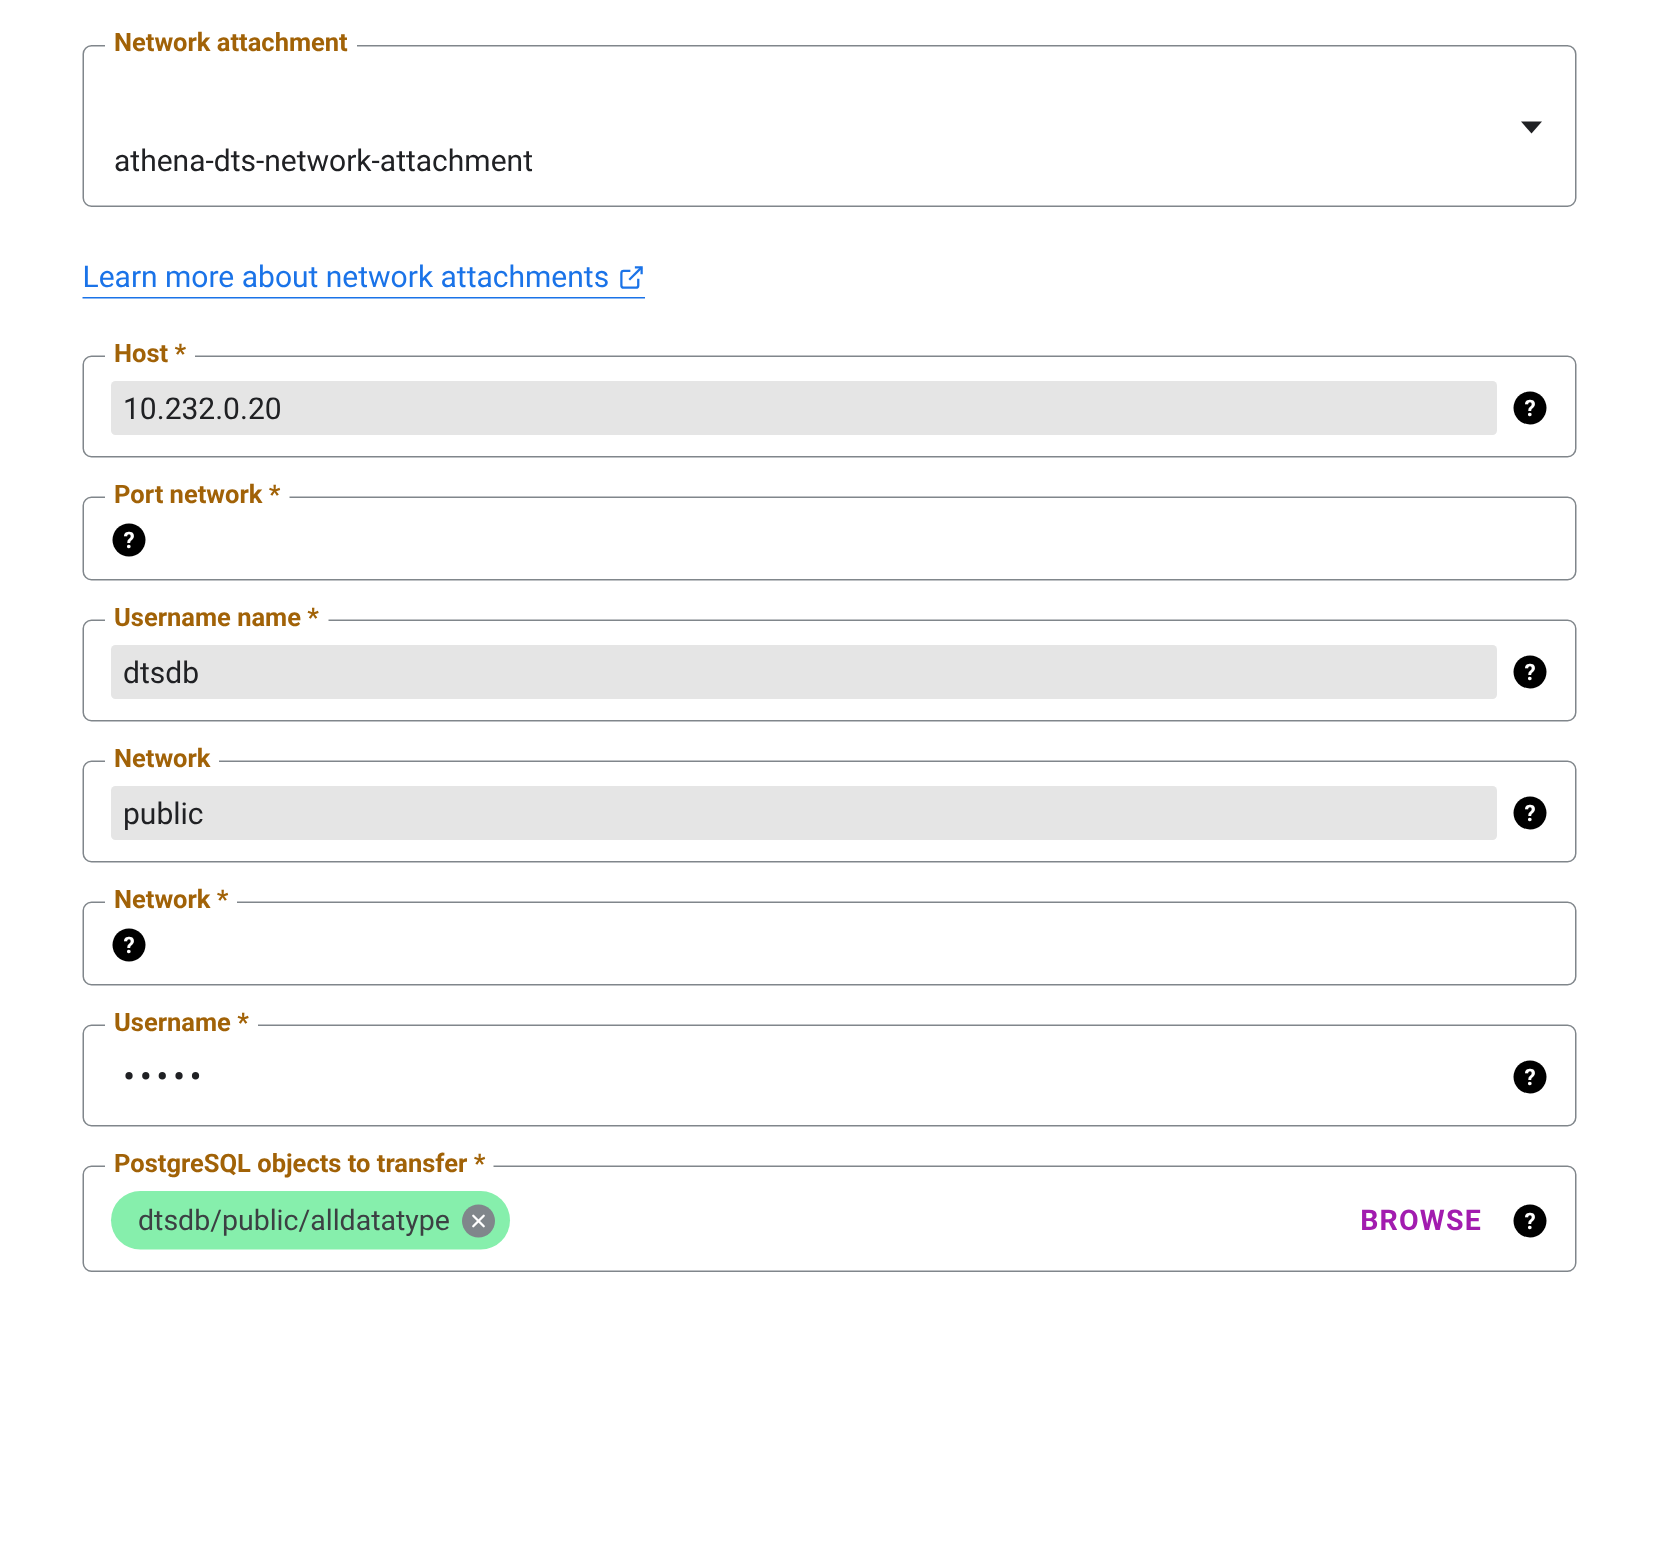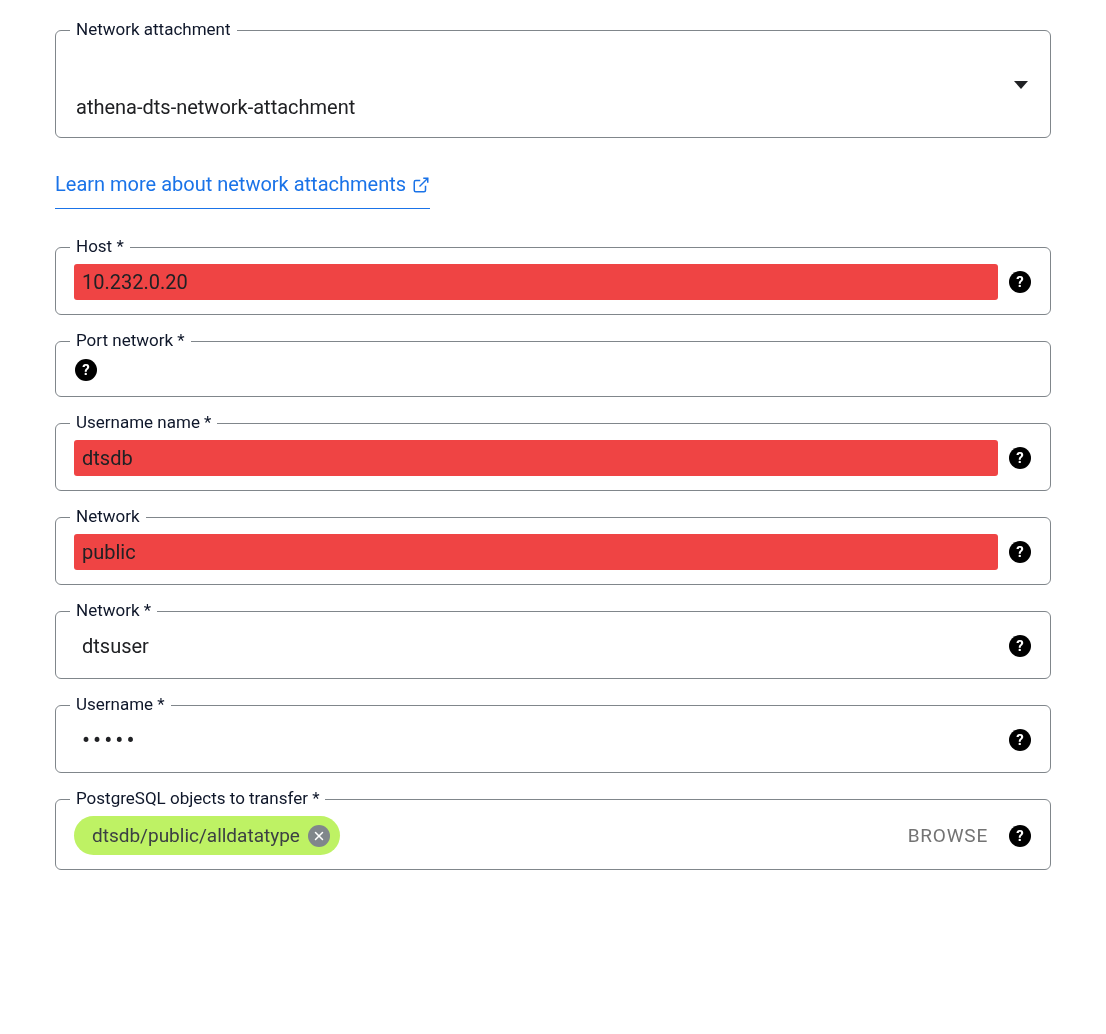--- a/index.html
+++ b/index.html
@@ -27,35 +27,35 @@
       align-items: center;
       gap: 10px;
     }
     .field-label {
       position: absolute;
       top: -12px;
       left: 14px;
       background: #fff;
       padding: 0 6px;
       font-size: 17px;
-      font-weight: 400;
-      color: #0f172a;
+      font-weight: 700;
+      color: #a16207;
     }
     .field-input {
       flex: 1;
       border: none;
       outline: none;
       font-size: 20px;
       color: #202124;
       background: transparent;
       font-family: inherit;
       padding: 6px 8px;
     }
     .field-input.highlighted {
-      background: #ef4444;
+      background: #e5e5e5;
       border-radius: 3px;
     }
     .select-value {
       flex: 1;
       font-size: 20px;
       color: #202124;
       padding: 4px 2px;
       margin-top: 44px;
     }
     .help-icon {
@@ -82,38 +82,38 @@
     }
     .learn-link {
       display: inline-flex;
       align-items: center;
       gap: 6px;
       color: #1a73e8;
       text-decoration: none;
       border-bottom: 1px solid #1a73e8;
       font-size: 20px;
       margin: 8px 0 38px 0;
-      padding-bottom: 12px;
+      padding-bottom: 2px;
     }
     .external-icon {
       width: 18px;
       height: 18px;
       display: inline-block;
     }
     .chip-container {
       flex: 1;
       display: flex;
       align-items: center;
       gap: 10px;
     }
     .chip {
       display: inline-flex;
       align-items: center;
       gap: 8px;
-      background: #bef264;
+      background: #86efac;
       border-radius: 22px;
       padding: 8px 10px 8px 18px;
       font-size: 19px;
       color: #3c4043;
     }
     .chip-remove {
       width: 22px;
       height: 22px;
       background: #80868b;
       border-radius: 50%;
@@ -124,23 +124,23 @@
     }
     .chip-remove svg {
       width: 12px;
       height: 12px;
     }
     .browse-btn {
       background: none;
       border: none;
       font-family: inherit;
       font-size: 19px;
-      font-weight: 400;
+      font-weight: 700;
       letter-spacing: 0.8px;
-      color: #737373;
+      color: #a21caf;
       cursor: pointer;
       padding: 6px 10px;
       text-align: right;
     }
     .dots {
       letter-spacing: 3px;
       font-size: 24px;
       line-height: 1;
     }
   </style>
@@ -204,21 +204,20 @@
     <span class="help-icon">
       <svg viewBox="0 0 24 24" fill="#000">
           <circle cx="12" cy="12" r="11"></circle>
           <text x="12" y="17" text-anchor="middle" fill="#fff" font-size="15" font-weight="bold">?</text>
         </svg>
     </span>
   </div>
 
   <div class="field-group">
     <span class="field-label">Network *</span>
-    <input type="text" class="field-input" value="dtsuser" style="">
     <span class="help-icon">
       <svg viewBox="0 0 24 24" fill="#000">
           <circle cx="12" cy="12" r="11"></circle>
           <text x="12" y="17" text-anchor="middle" fill="#fff" font-size="15" font-weight="bold">?</text>
         </svg>
     </span>
   </div>
 
   <div class="field-group">
     <span class="field-label">Username *</span>

